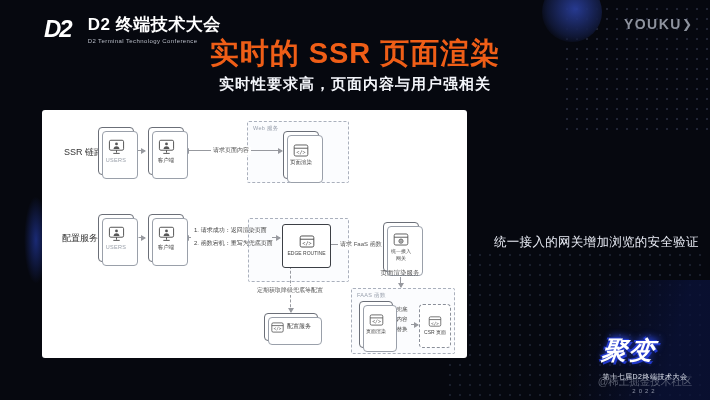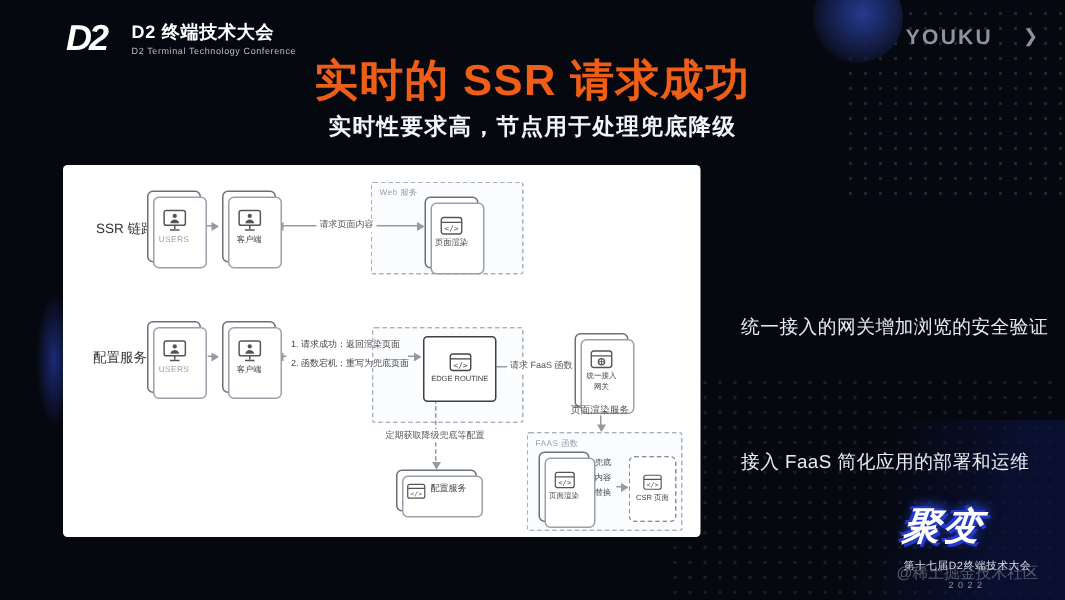--- a/index.html
+++ b/index.html
@@ -18,23 +18,23 @@
     background:radial-gradient(circle at 55% 45%,#2a3f9e 0%,#101838 60%,transparent 78%);opacity:.9;}
   .glow-left{position:absolute;left:24px;top:196px;width:24px;height:88px;
     background:radial-gradient(ellipse at center,#2a46c8 0%,transparent 70%);opacity:.55;}
   .corner-br{position:absolute;right:0;bottom:0;width:220px;height:120px;
     background:linear-gradient(105deg,transparent 42%,rgba(10,18,58,.75) 80%);}
 
   
   .d2{position:absolute;left:44px;top:13px;display:flex;align-items:center;gap:17px;}
   .d2-mark{font-size:24px;font-weight:900;font-style:italic;color:#fff;letter-spacing:-2px;line-height:1;}
   .d2-col{display:flex;flex-direction:column;}
-  .d2-title{font-size:12px;font-weight:bold;color:#fff;letter-spacing:.5px;}
+  .d2-title{font-size:17px;font-weight:bold;color:#fff;letter-spacing:.5px;}
   .d2-sub{font-size:6px;color:#b9bdc8;letter-spacing:.4px;margin-top:2px;}
-  .brand{position:absolute;right:18px;top:16px;display:flex;align-items:center;gap:20px;
+  .brand{position:absolute;right:18px;top:16px;display:flex;align-items:center;gap:0;
     color:#8e939e;font-weight:bold;font-size:14px;letter-spacing:1.5px;}
   .brand-arrow{font-size:12px;font-weight:900;letter-spacing:0;}
 
   
   .title{position:absolute;top:34px;left:0;width:100%;text-align:center;
     font-size:29px;font-weight:bold;color:#ef5e17;letter-spacing:1px;}
   .subtitle{position:absolute;top:75px;left:0;width:100%;text-align:center;
     font-size:15px;font-weight:bold;color:#f3f5fa;letter-spacing:1px;}
 
   
@@ -103,22 +103,22 @@
     <span class="d2-col">
       <span class="d2-title">D2 终端技术大会</span>
       <span class="d2-sub">D2 Terminal Technology Conference</span>
     </span>
   </div>
   <div class="brand">
     <span>YOUKU</span>
     <span class="brand-arrow">❯</span>
   </div>
 
-  <div class="title">实时的 SSR 请求成功</div>
-  <div class="subtitle">实时性要求高，节点用于处理兜底降级</div>
+  <div class="title">实时的 SSR 页面渲染</div>
+  <div class="subtitle">实时性要求高，页面内容与用户强相关</div>
 
   <div class="panel">
 
     <span class="rowlbl" style="left:22px;top:36px;">SSR 链路</span>
 
     <div class="node stack" style="left:56px;top:17px;width:34px;height:46px;">
       <span class="nicon">
         <svg width="17" height="16" viewBox="0 0 24 21" fill="none" stroke="#555" stroke-width="1.4">
           <rect x="2" y="1" width="20" height="14" rx="2"></rect>
           <circle cx="12" cy="6.2" r="2" fill="#555" stroke="none"></circle>
@@ -270,21 +270,20 @@
           <rect x="1.5" y="1.5" width="21" height="17" rx="2.5"></rect>
           <path d="M1.5 6.5h21"></path>
           <text x="12" y="15.5" font-size="8" fill="#555" stroke="none" text-anchor="middle" font-family="DejaVu Sans Mono, monospace">&lt;/&gt;</text>
         </svg>
       </span>
       <span class="nlabel" style="font-size:5px;">CSR 页面</span>
     </div>
 
   </div>
 
-  <div class="point" style="top:210px;">统一接入的网关增加浏览的安全验证</div>
-  <div class="point" style="top:300px;">接入 FaaS 简化应用的部署和运维</div>
+  <div class="point" style="top:234px;">统一接入的网关增加浏览的安全验证</div>
 
   <div class="fusion">聚变</div>
   <div class="event-name">第十七届D2终端技术大会</div>
   <div class="year">2022</div>
   <div class="watermark">@稀土掘金技术社区</div>
 
 </div>
 
 </body></html>

